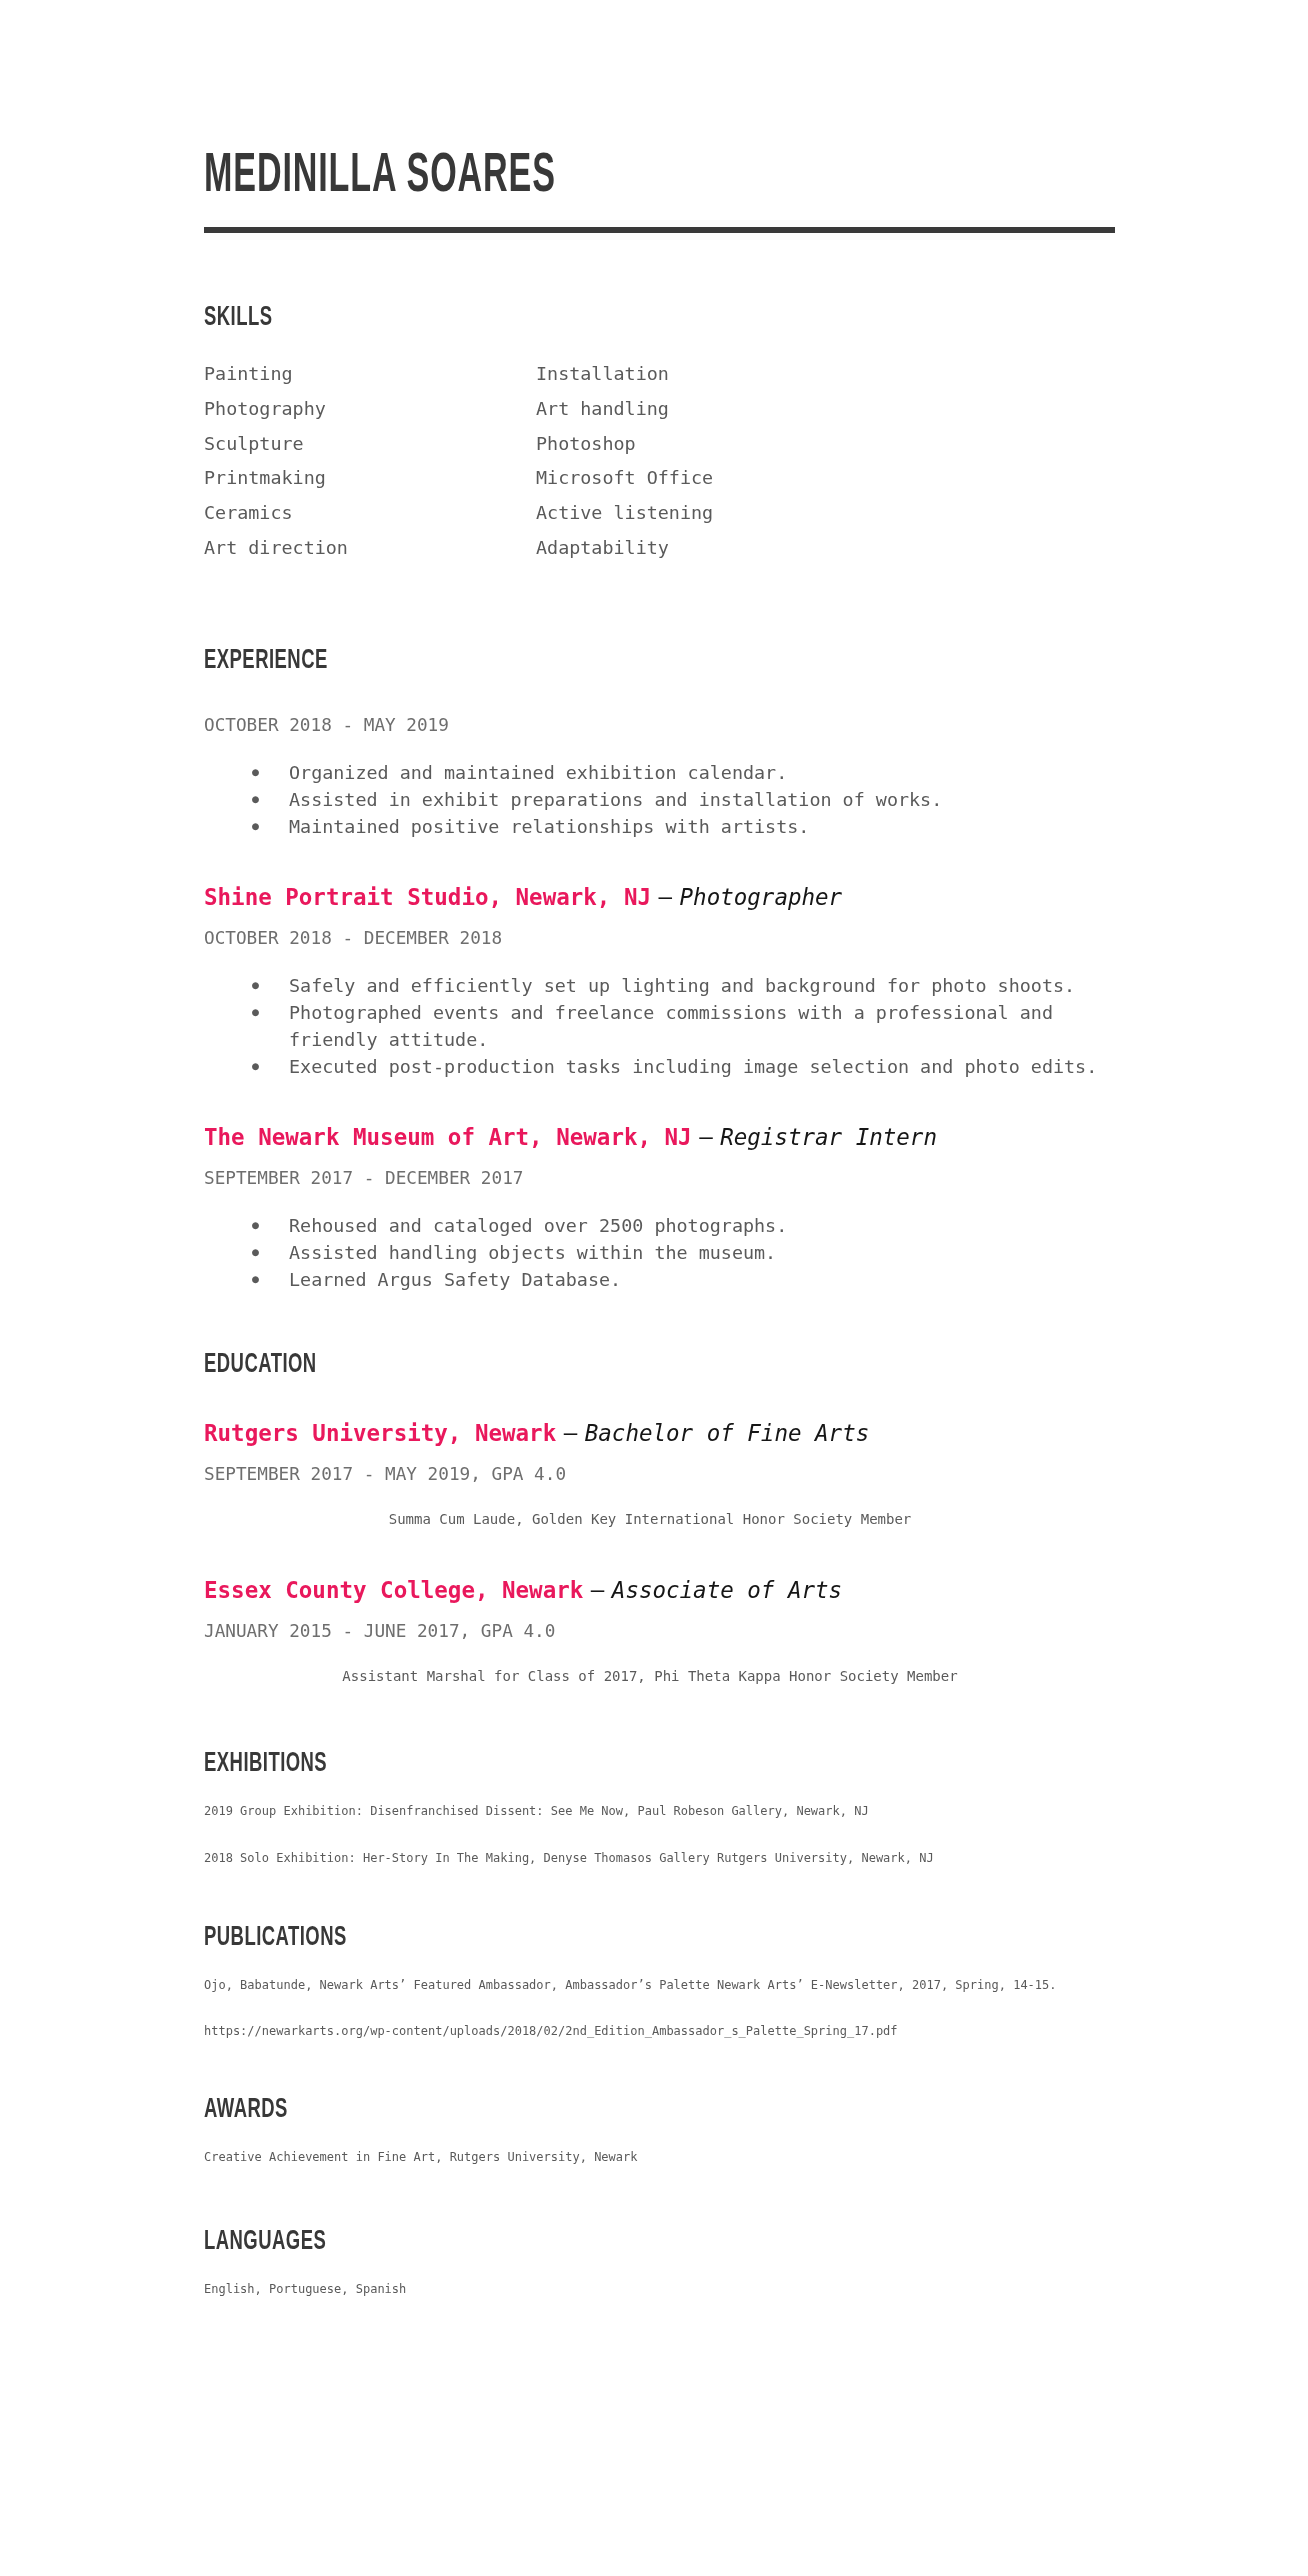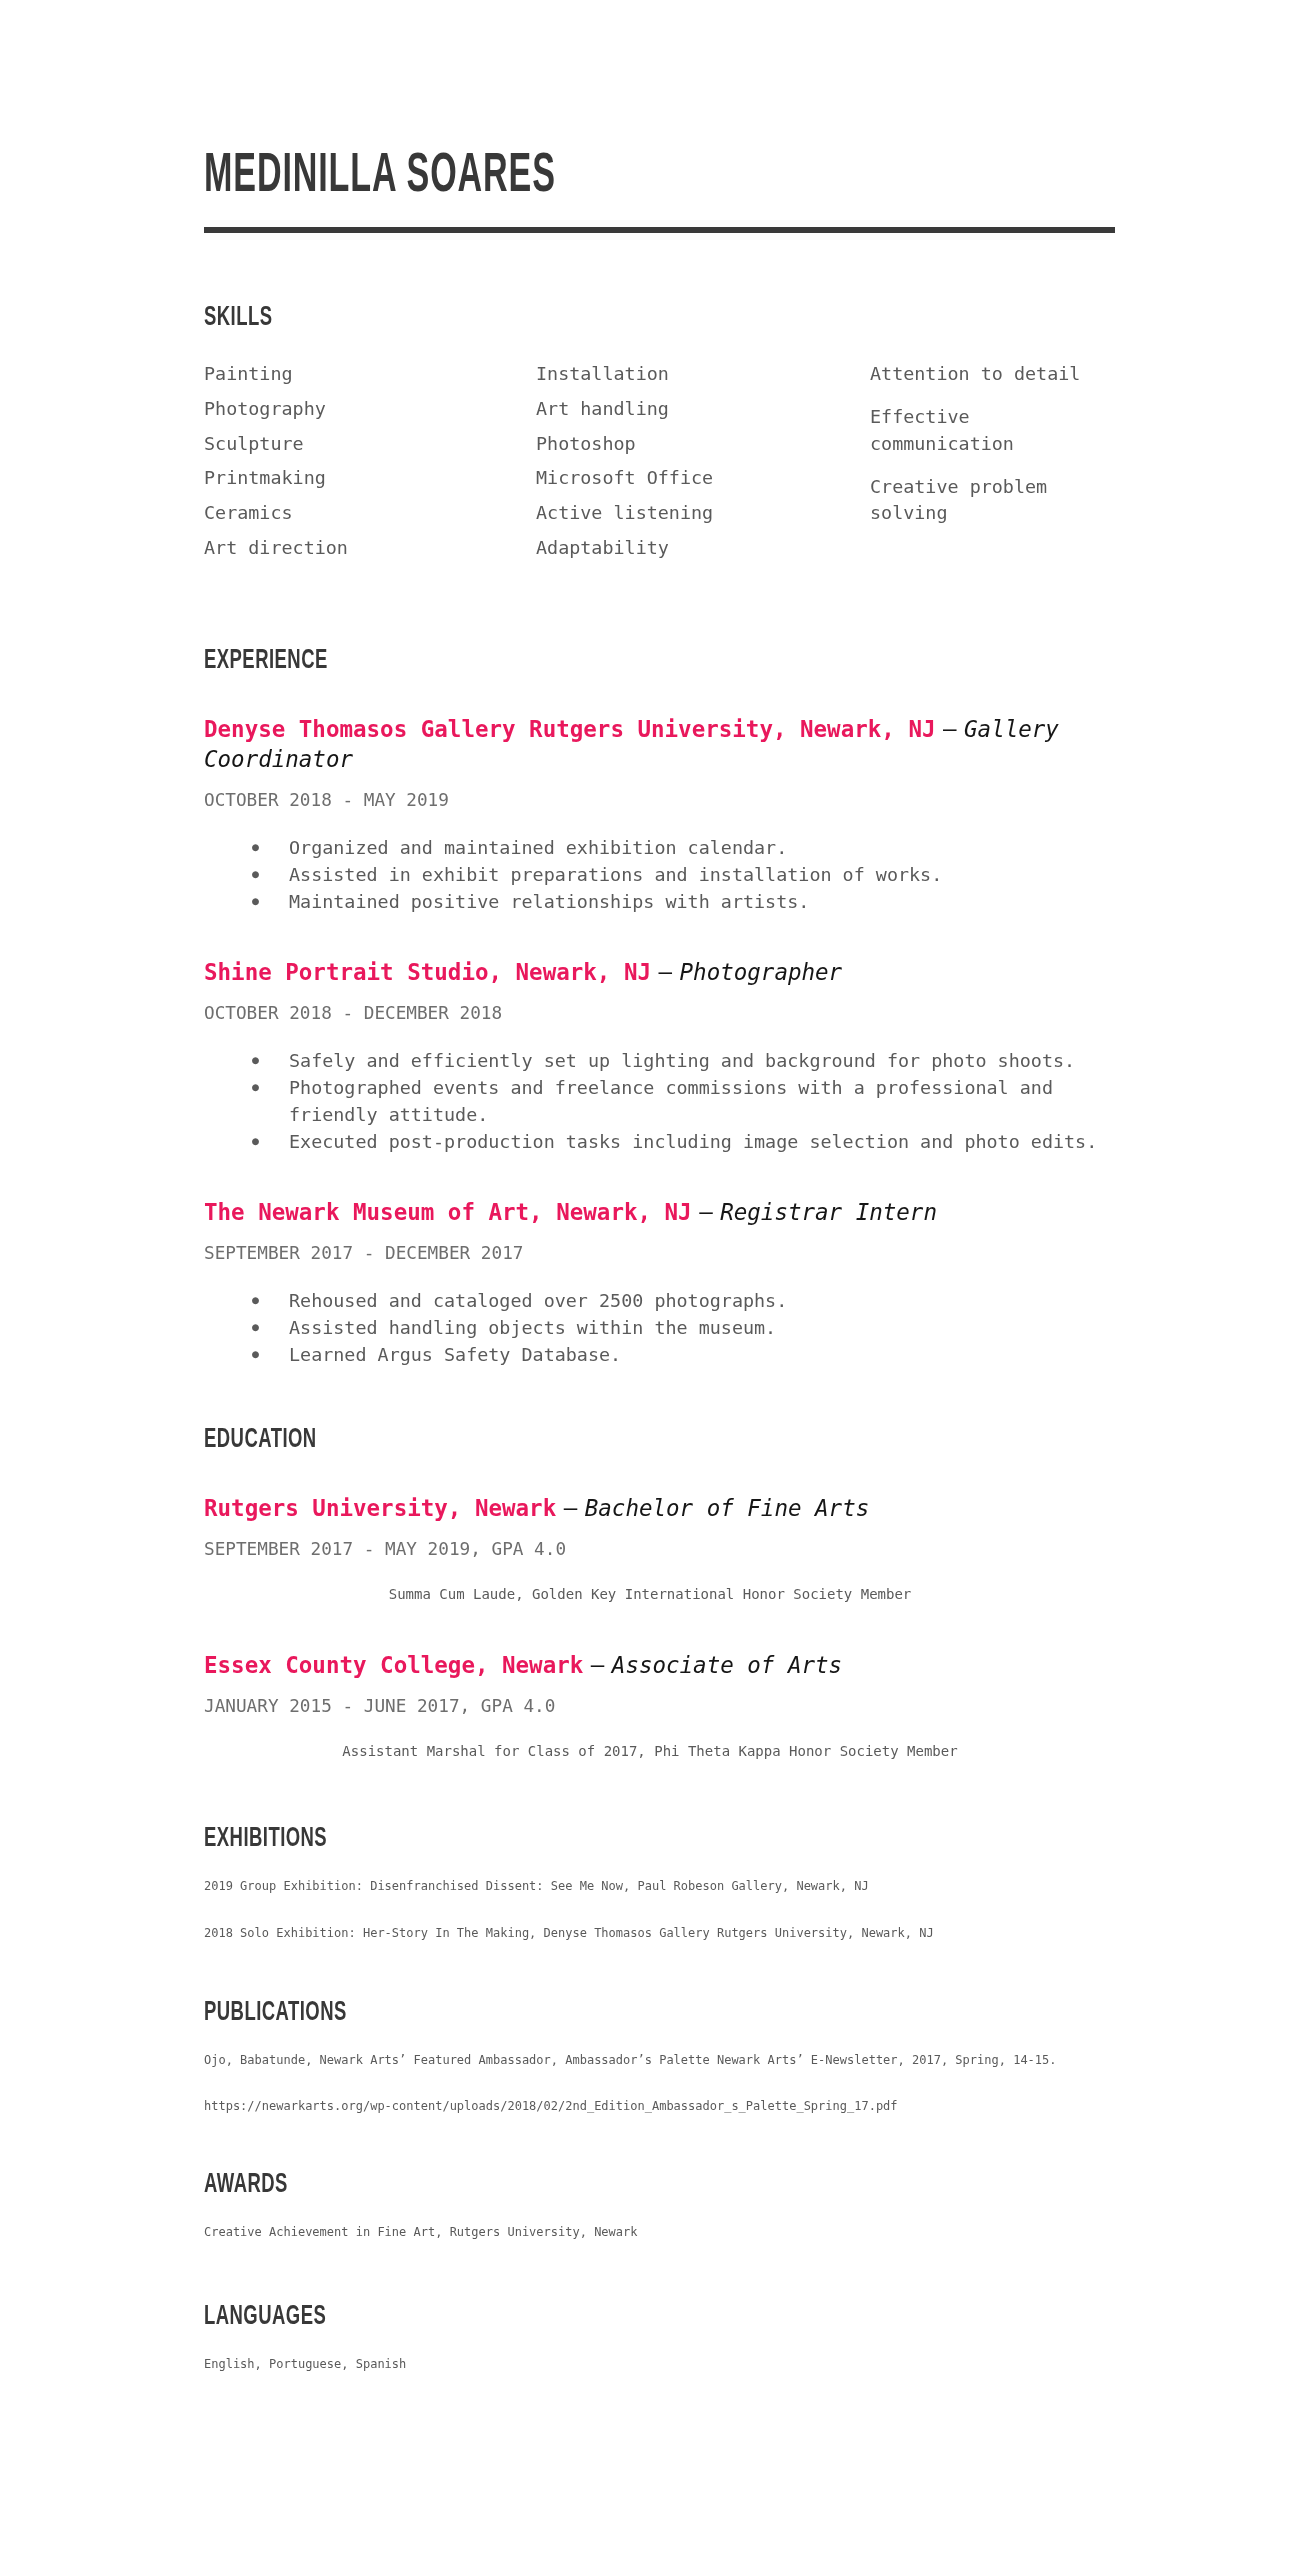--- a/index.html
+++ b/index.html
@@ -76,33 +76,27 @@
         <p class="skill">Art direction</p>
       </div>
       <div class="skills-col">
         <p class="skill">Installation</p>
         <p class="skill">Art handling</p>
         <p class="skill">Photoshop</p>
         <p class="skill">Microsoft Office</p>
         <p class="skill">Active listening</p>
         <p class="skill">Adaptability</p>
       </div>
-      <div class="skills-col col3">
-        <p class="skill">Attention to detail</p>
-        <p class="skill">Effective communication</p>
-        <p class="skill">Creative problem solving</p>
-      </div>
     </div>
   </section>
 
   <section class="sec-experience">
     <h2><span class="condense">EXPERIENCE</span></h2>
 
     <article class="job">
-      <p class="entry-title"><span class="company">Denyse Thomasos Gallery Rutgers University, Newark, NJ</span><span class="dash">—</span><span class="role">Gallery Coordinator</span></p>
       <p class="dates">OCTOBER 2018 - MAY 2019</p>
       <ul class="bullets">
         <li class="bullet">Organized and maintained exhibition calendar.</li>
         <li class="bullet">Assisted in exhibit preparations and installation of works.</li>
         <li class="bullet">Maintained positive relationships with artists.</li>
       </ul>
     </article>
 
     <article class="job">
       <p class="entry-title"><span class="company">Shine Portrait Studio, Newark, NJ</span><span class="dash">—</span><span class="role">Photographer</span></p>

